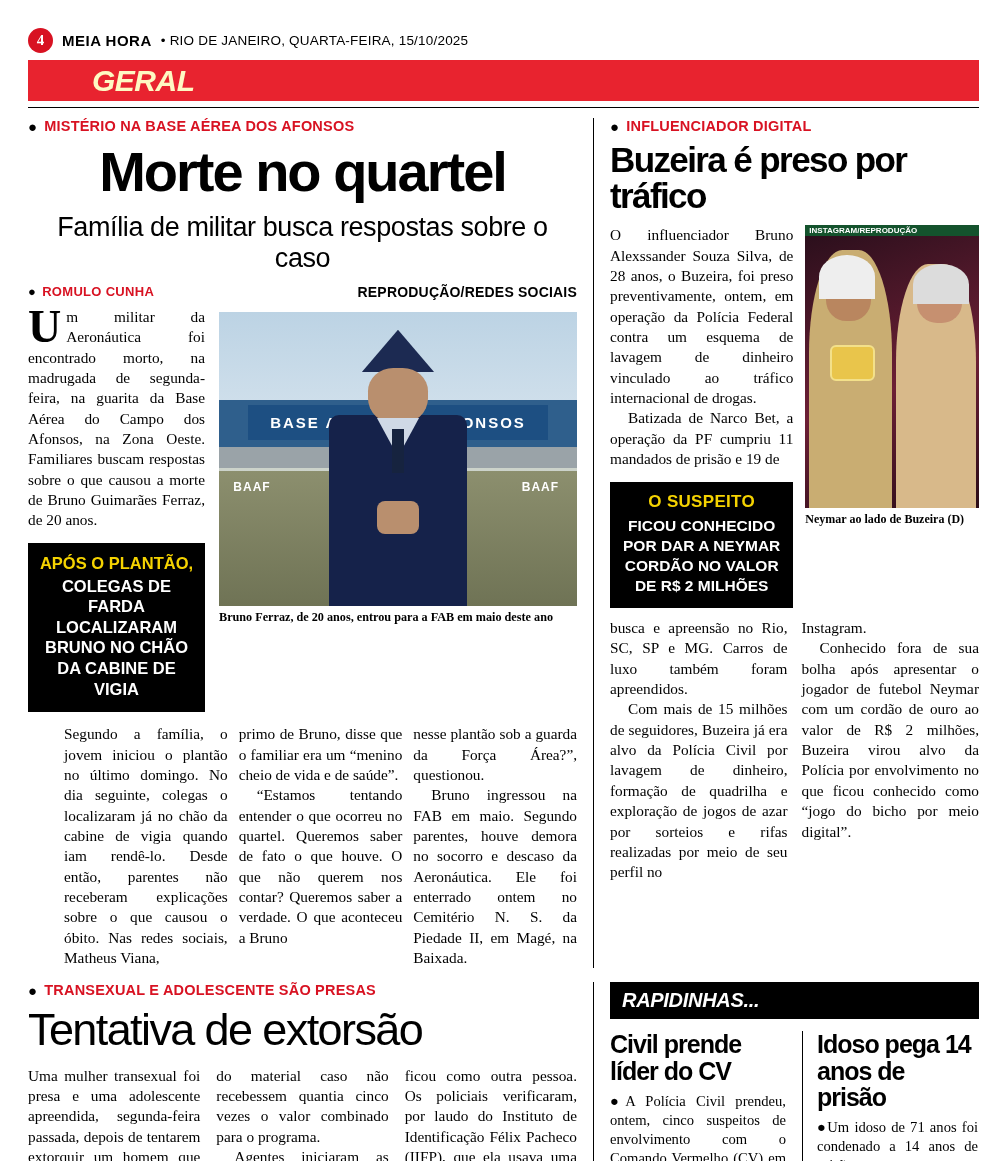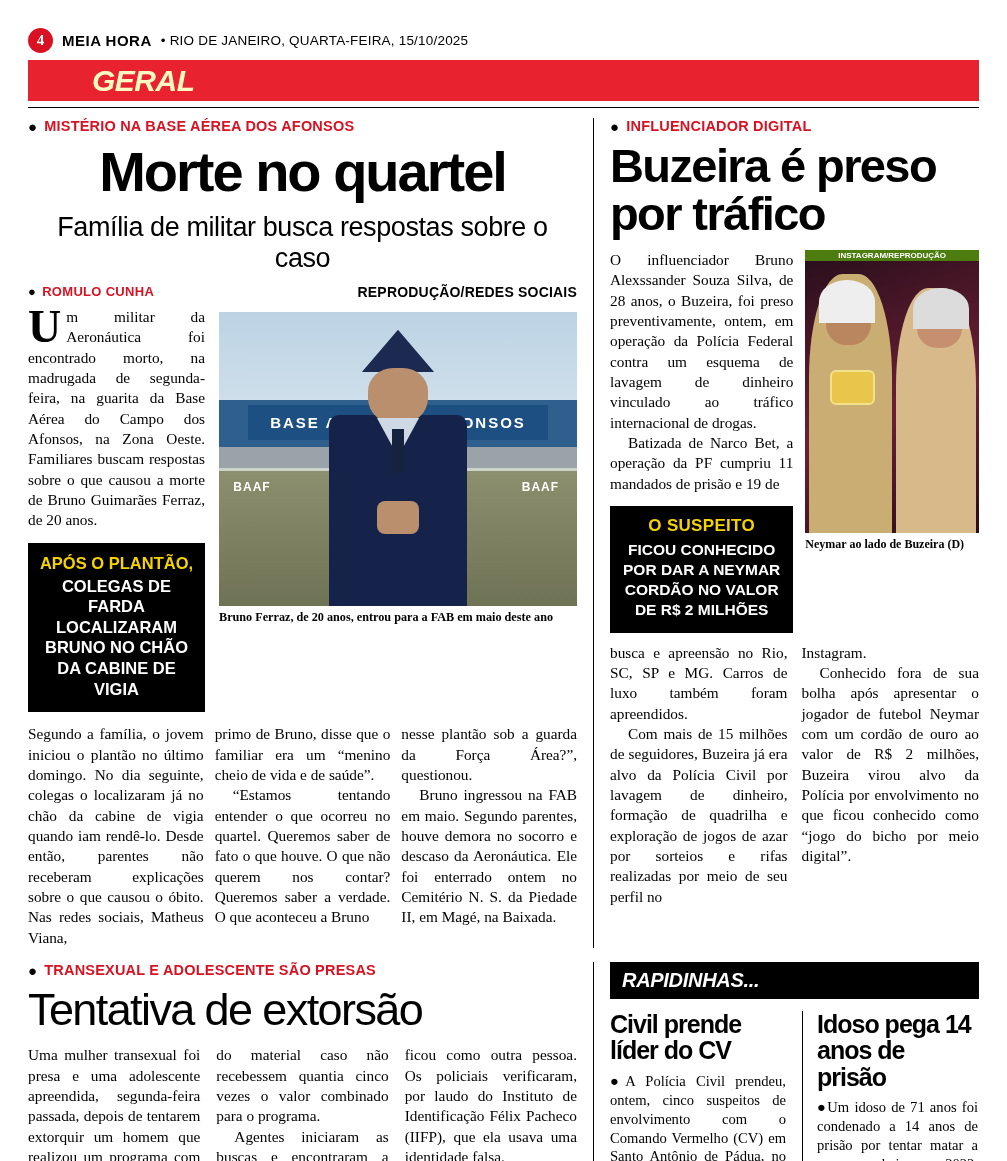--- a/index.html
+++ b/index.html
@@ -58,21 +58,21 @@
   h1.headline {
     font-family:"Liberation Sans", sans-serif;
     font-weight:bold; font-size:56px; line-height:1.0;
     letter-spacing:-2px; margin:10px 0 0 0; text-align:center;
   }
   .subhead {
     font-size:27px; text-align:center; margin-top:12px; letter-spacing:-.4px;
   }
   h1.headline-right {
     font-family:"Liberation Sans", sans-serif;
-    font-weight:bold; font-size:47px; line-height:1.02;
+    font-weight:bold; font-size:35px; line-height:1.02;
     letter-spacing:-1.6px; margin:8px 0 0 0;
   }
 
   .byline { color:#d81222; font-weight:bold; font-size:13px; letter-spacing:.3px; display:flex; gap:6px; align-items:center; }
   .byline .bullet{ color:#000; }
 
   .body-col { font-family:"Liberation Serif", serif; font-size:15.3px; line-height:1.33; text-align:justify; }
   .body-col p { margin:0; text-indent:18px; }
   .body-col p.first { text-indent:0; }
 
@@ -94,28 +94,28 @@
   }
   .cap { font-family:"Liberation Serif", serif; font-weight:bold; font-size:12.2px; margin-top:4px; line-height:1.2;}
 
   .blackbox {
     background:#000; color:#fff; text-align:center;
     padding:11px 8px 13px; margin-top:12px;
   }
   .blackbox .l1 { color:#f5d300; font-weight:bold; font-size:16.5px; line-height:1.2; }
   .blackbox .l2 { font-weight:bold; font-size:16.5px; line-height:1.25; margin-top:2px; }
 
-  .three-col { display:flex; gap:11px; margin-top:12px; }
+  .three-col { display:flex; gap:11px; margin-top:12px;margin-left:36px; }
   .three-col .c { width:178px; }
 
   
   .rc-top { display:flex; gap:12px; margin-top:12px; }
   .rc-text { width:190px; }
   .rc-photo { width:180px; }
-  .rc-photo .credit { font-size:8px; font-weight:bold; text-align:center; color:#fff; background:#4d7c0f; padding:1px 4px; }
+  .rc-photo .credit { font-size:8px; font-weight:bold; text-align:left; color:#fff; background:#14532d; padding:1px 4px; }
   .rc-photobox { width:100%; height:272px; overflow:hidden; position:relative; background:#3a1a2a; }
   .rc-cap { font-family:"Liberation Serif", serif; font-weight:bold; font-size:12px; margin-top:4px; }
 
   .suspect {
     background:#000; color:#fff; text-align:center; padding:10px 8px 12px; margin-top:12px;
   }
   .suspect .t { color:#f5d300; font-weight:bold; font-size:17px; letter-spacing:.3px; }
   .suspect .b { font-weight:bold; font-size:15.5px; line-height:1.3; margin-top:4px; }
 
   .rc-bottom { display:flex; gap:14px; margin-top:10px; }

